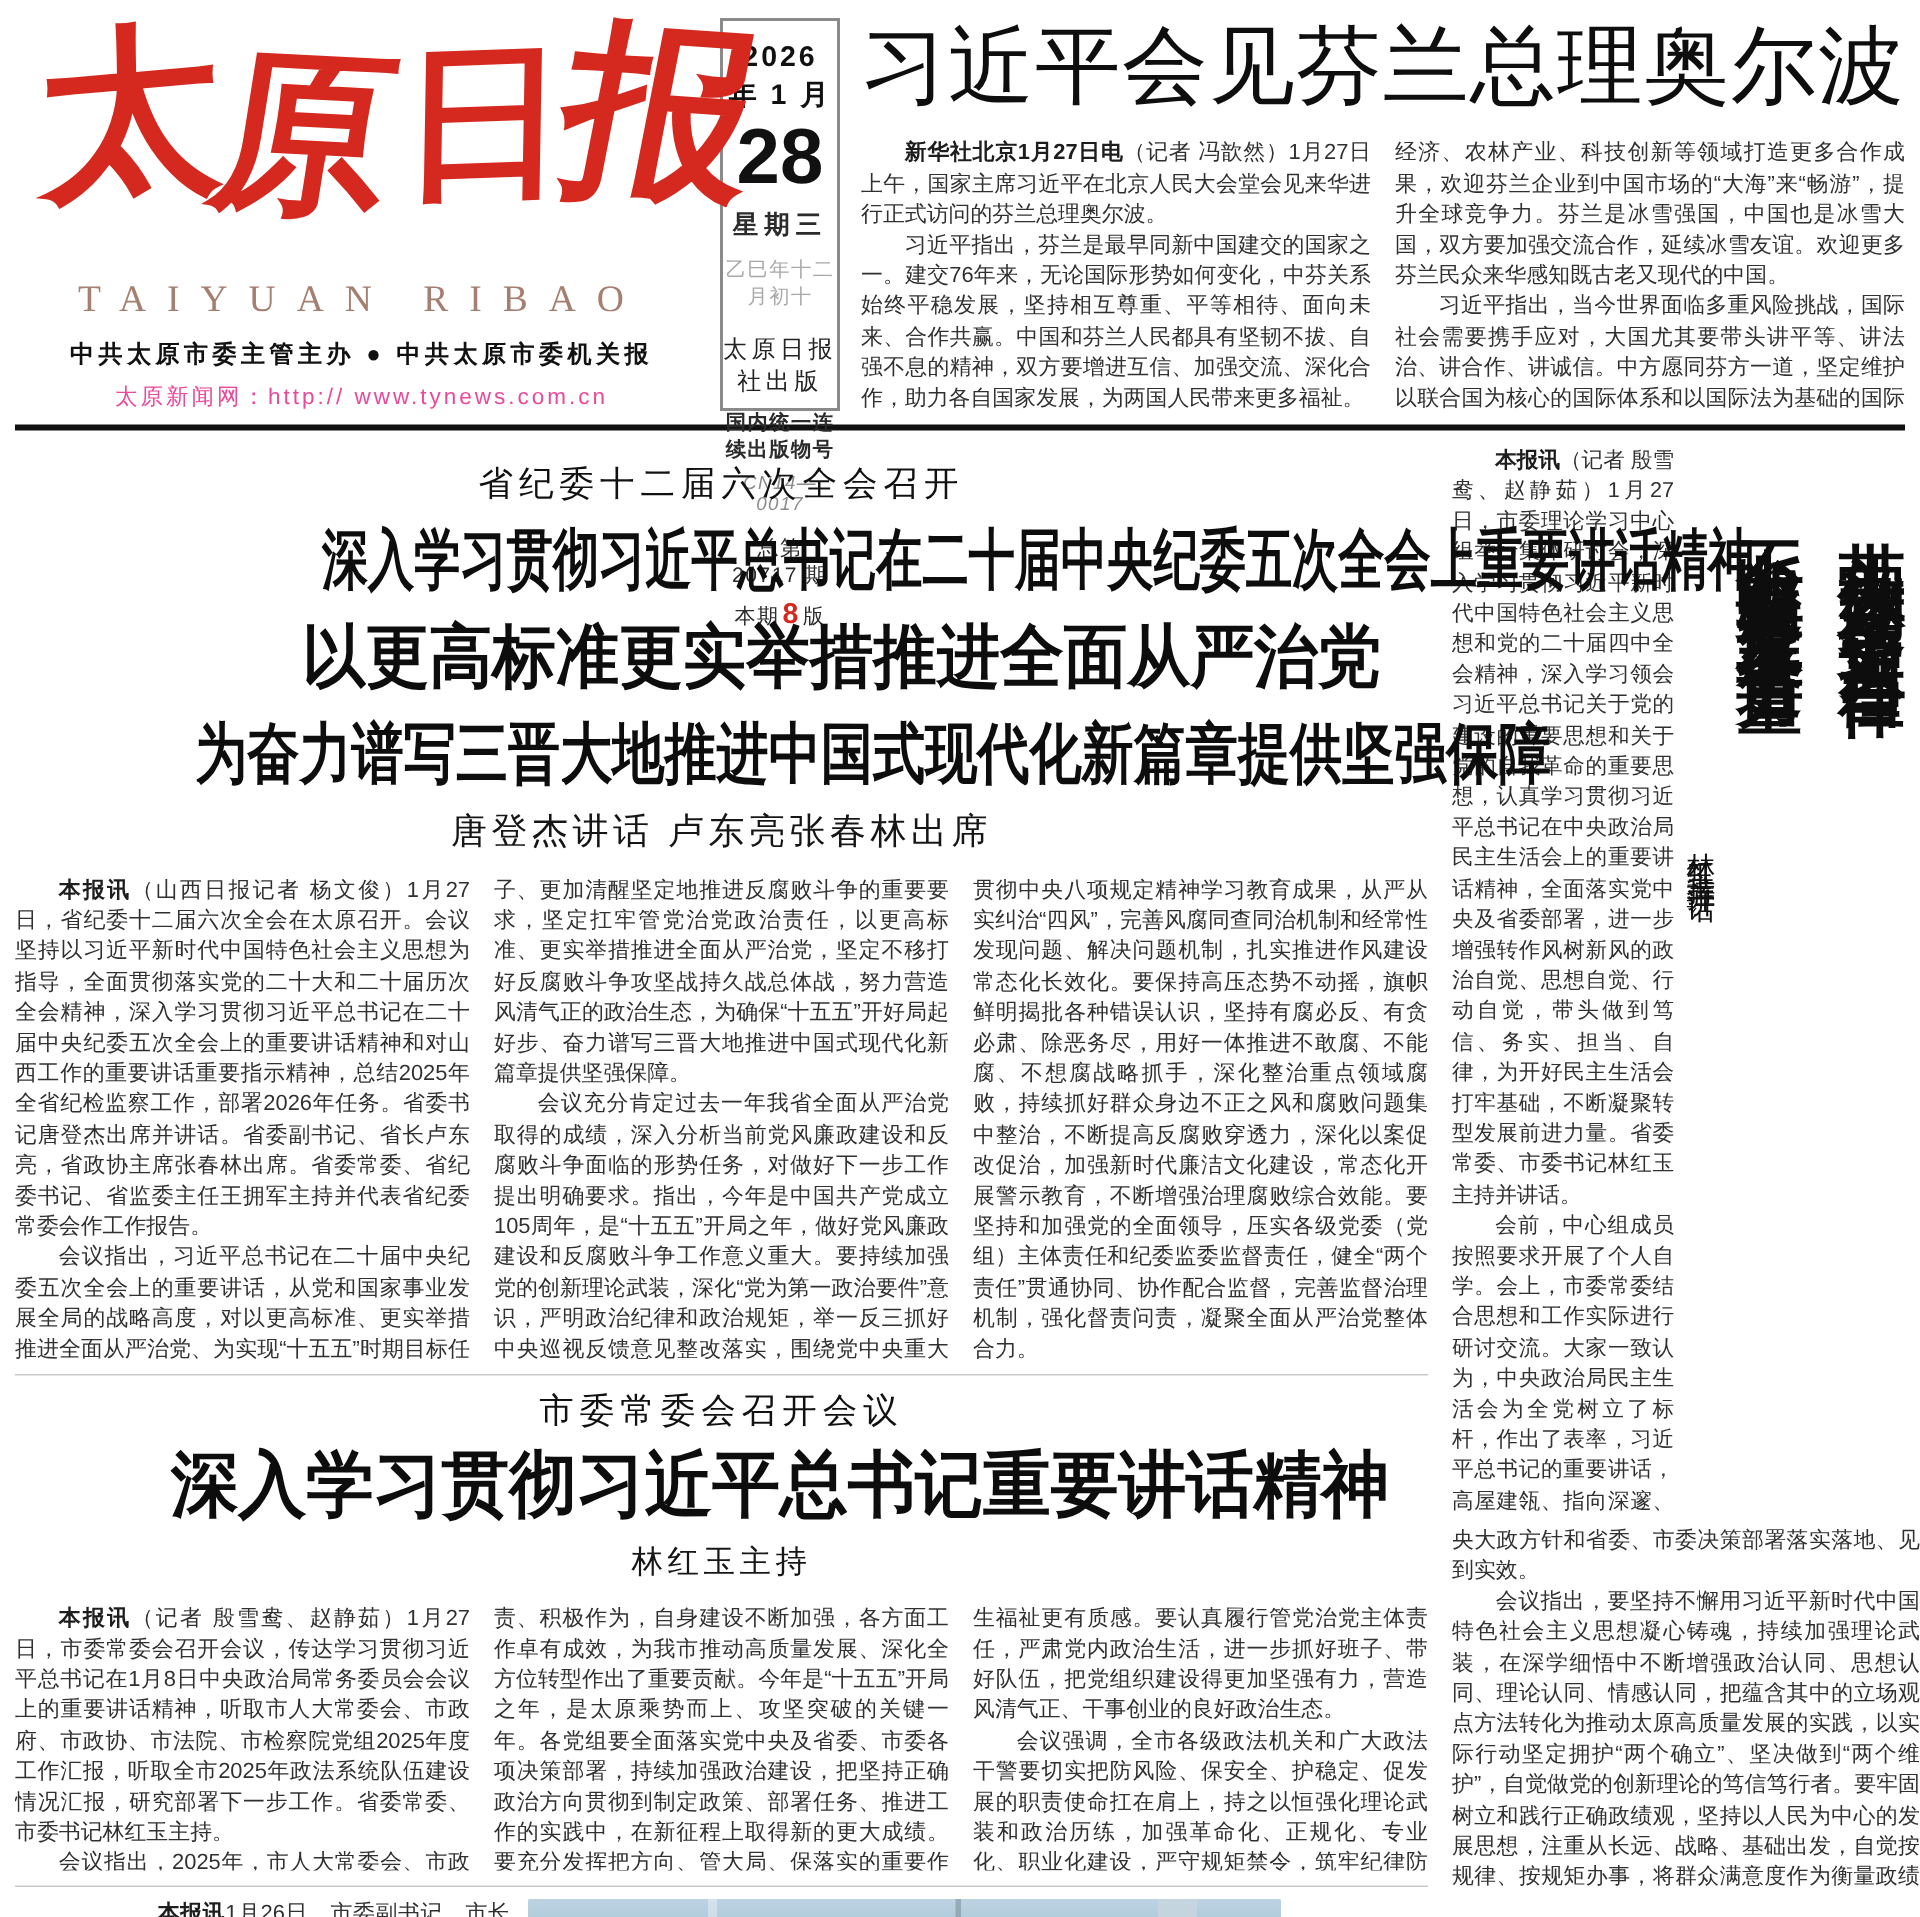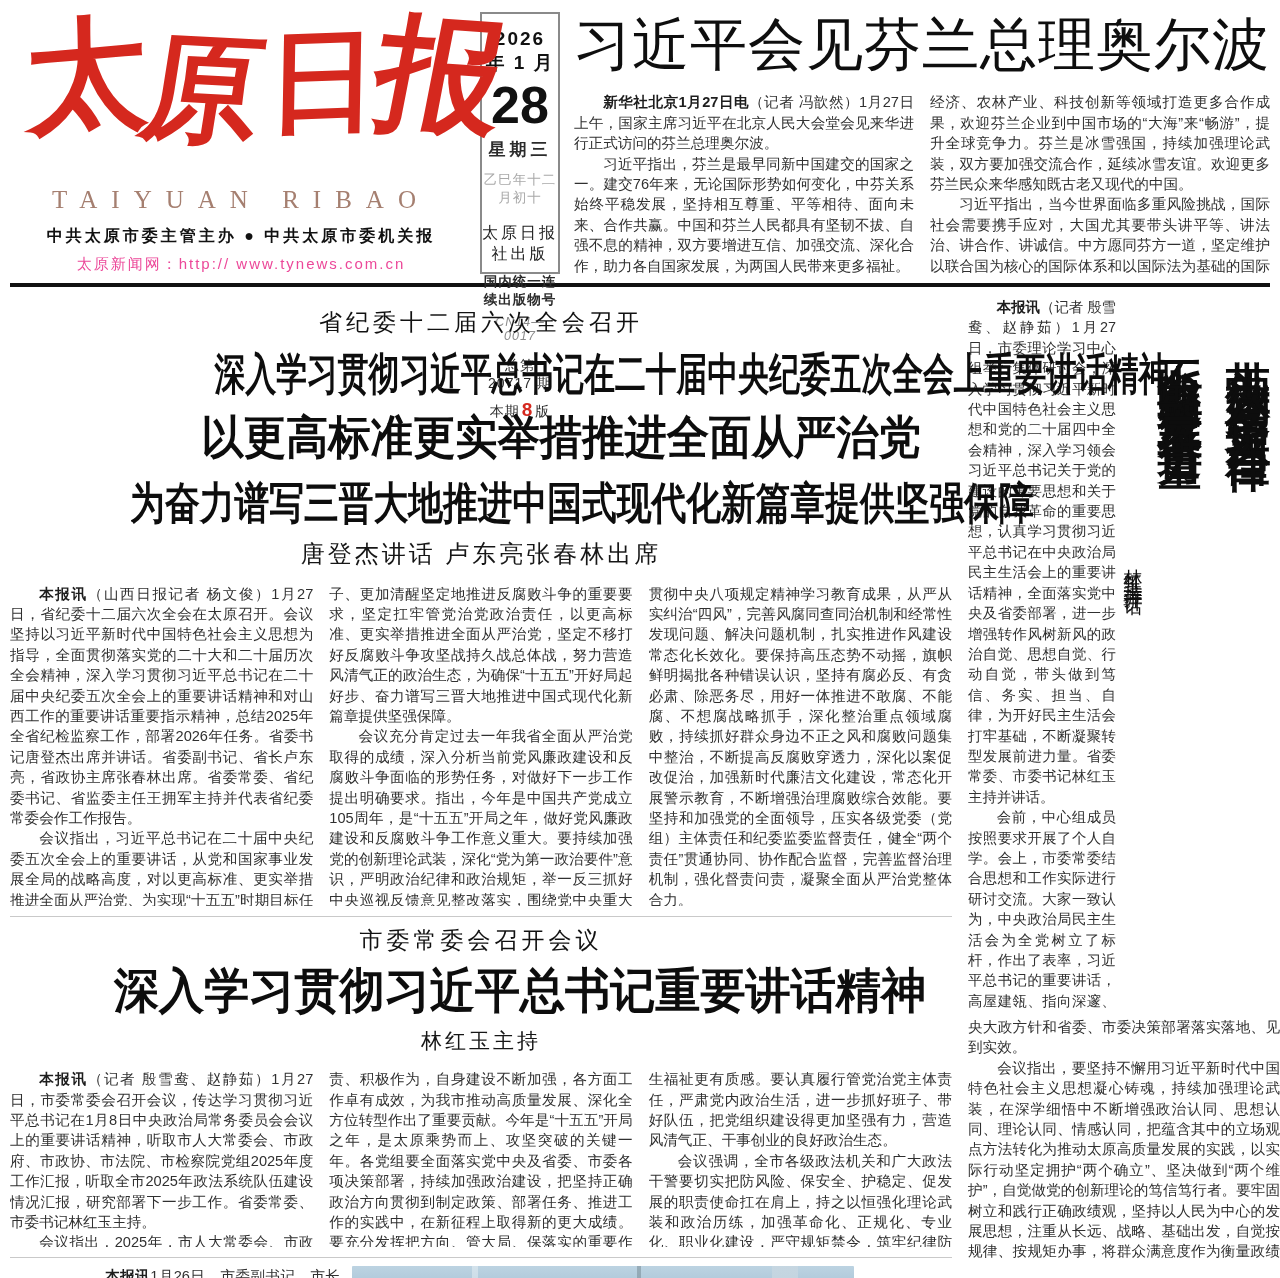--- a/index.html
+++ b/index.html
@@ -123,21 +123,21 @@
     </div>
 
     <div class="leadstory">
       <h1 class="lead-headline">习近平会见芬兰总理奥尔波</h1>
       <div class="lead-cols">
         <div class="col bodytext">
             <p class="para"><b>新华社北京1月27日电</b>（记者 冯歆然）1月27日上午，国家主席习近平在北京人民大会堂会见来华进行正式访问的芬兰总理奥尔波。</p>
             <p class="para">习近平指出，芬兰是最早同新中国建交的国家之一。建交76年来，无论国际形势如何变化，中芬关系始终平稳发展，坚持相互尊重、平等相待、面向未来、合作共赢。中国和芬兰人民都具有坚韧不拔、自强不息的精神，双方要增进互信、加强交流、深化合作，助力各自国家发展，为两国人民带来更多福祉。</p>
           </div>
         <div class="col bodytext">
-            <p class="para cont">经济、农林产业、科技创新等领域打造更多合作成果，欢迎芬兰企业到中国市场的“大海”来“畅游”，提升全球竞争力。芬兰是冰雪强国，持续加强理论武装，双方要加强交流合作，延续冰雪友谊。欢迎更多芬兰民众来华感知既古老又现代的中国。</p>
+            <p class="para cont">经济、农林产业、科技创新等领域打造更多合作成果，欢迎芬兰企业到中国市场的“大海”来“畅游”，提升全球竞争力。芬兰是冰雪强国，中国也是冰雪大国，双方要加强交流合作，延续冰雪友谊。欢迎更多芬兰民众来华感知既古老又现代的中国。</p>
             <p class="para">习近平指出，当今世界面临多重风险挑战，国际社会需要携手应对，大国尤其要带头讲平等、讲法治、讲合作、讲诚信。中方愿同芬方一道，坚定维护以联合国为核心的国际体系和以国际法为基础的国际秩序，共同应对全球性挑战，推进平等有序的世界多极化、普惠包容的经济全球化。中欧是伙伴不是对手，双方合作大于竞争，共识大于分歧。希望芬兰为推动中欧关系健康稳定发展发挥建设性作用。（下转第5版）</p>
           </div>
       </div>
     </div>
   </header>
 
   <div class="rule"></div>
 
   <main class="grid">
 

